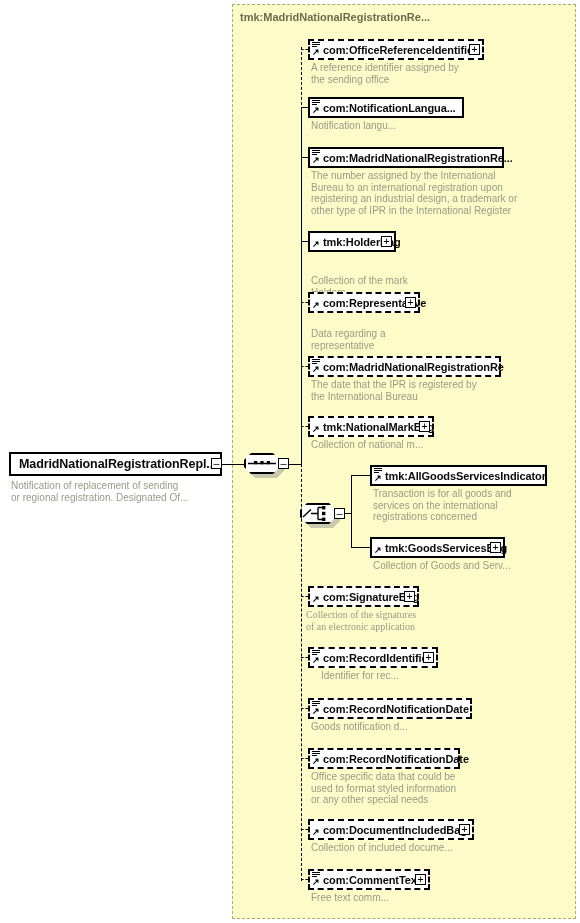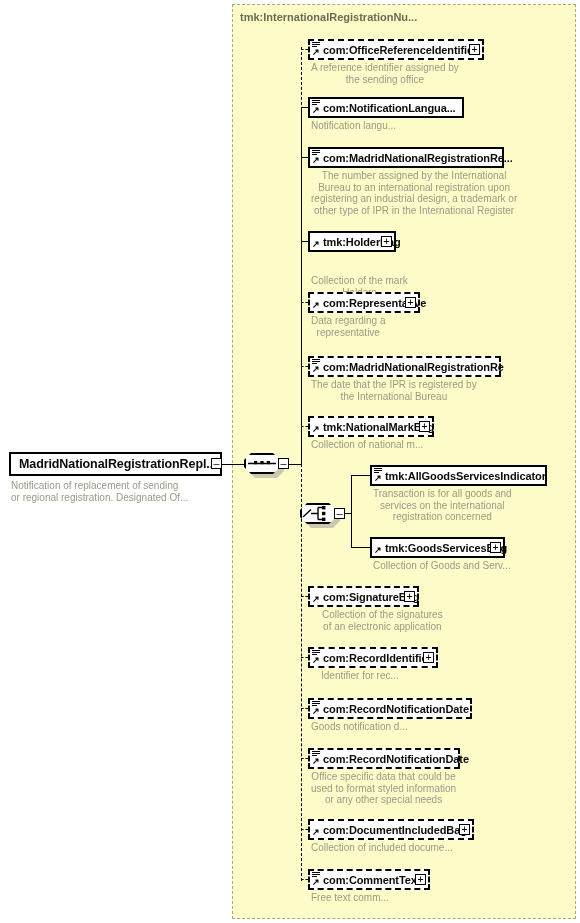--- a/index.html
+++ b/index.html
@@ -136,21 +136,20 @@
     font-family: "DejaVu Sans Mono", monospace;
   }
 
   
   .annot {
     position: absolute;
     font-size: 10px;
     line-height: 11.5px;
     color: #9a9a87;
     white-space: pre;
-    text-align: center;
   }
   #root-annot {
     position: absolute;
     left: 11px;
     top: 480px;
     font-size: 10px;
     line-height: 11.5px;
     color: #9a9a87;
     white-space: pre;
   }
@@ -181,21 +180,21 @@
   }
   .line-h { border-top: 1px solid #000; height: 0; }
   .line-v { border-left: 1px solid #000; width: 0; }
   .line-h.dash { border-top-style: dashed; }
   .line-v.dash { border-left-style: dashed; }
 </style>
 </head>
 <body>
 
 <div id="type-container"></div>
-<div id="type-container-label">tmk:InternationalRegistrationNu...</div>
+<div id="type-container-label">tmk:MadridNationalRegistrationRe...</div>
 
 <div id="root-node">
   <span class="node-label">MadridNationalRegistrationRepl...</span>
 </div>
 <div class="expander" style="left:211px; top:458px;">–</div>
 <div id="root-annot">Notification of replacement of sending
 or regional registration. Designated Of...</div>
 
 <div class="connector-shadow" style="left:248px; top:457px;"></div>
 <div class="connector" style="left:244px; top:453px;">
@@ -277,21 +276,21 @@
   </div>
 <div class="expander" style="left: 381px; top: 236px;">+</div>
 <div class="annot" style="left: 311px; top: 254px; margin-top: 21px;">Collection of the mark
 Holders</div>
 <div class="line-h dash" style="left: 301px; top: 302px; width: 7px;"></div>
 <div class="node dashed" style="left: 308px; top: 292px; width: 112px;">
     <span class="arrow-icon">↗</span>
     <span class="node-label">com:Representative</span>
   </div>
 <div class="expander" style="left: 405px; top: 297px;">+</div>
-<div class="annot" style="left: 311px; top: 315px;">Data regarding a
+<div class="annot" style="left: 311px; top: 328px;">Data regarding a
 representative</div>
 <div class="line-h dash" style="left: 301px; top: 366px; width: 7px;"></div>
 <div class="node dashed" style="left: 308px; top: 356px; width: 193px;">
     <span class="lines-icon">
       <i></i>
       <i></i>
       <i></i>
     </span>
     <span class="arrow-icon">↗</span>
     <span class="node-label">com:MadridNationalRegistrationRe</span>
@@ -310,35 +309,35 @@
     <span class="lines-icon">
       <i></i>
       <i></i>
       <i></i>
     </span>
     <span class="arrow-icon">↗</span>
     <span class="node-label">tmk:AllGoodsServicesIndicator</span>
   </div>
 <div class="annot" style="left: 373px; top: 488px;">Transaction is for all goods and
 services on the international
-registration concerned</div>
+registrations concerned</div>
 <div class="line-h" style="left: 351px; top: 547px; width: 19px;"></div>
 <div class="node solid" style="left: 370px; top: 537px; width: 135px;">
     <span class="arrow-icon">↗</span>
     <span class="node-label">tmk:GoodsServicesBag</span>
   </div>
 <div class="expander" style="left: 490px; top: 542px;">+</div>
 <div class="annot" style="left: 373px; top: 560px;">Collection of Goods and Serv...</div>
 <div class="line-h dash" style="left: 301px; top: 596px; width: 7px;"></div>
 <div class="node dashed" style="left: 308px; top: 586px; width: 111px;">
     <span class="arrow-icon">↗</span>
     <span class="node-label">com:SignatureBag</span>
   </div>
 <div class="expander" style="left: 404px; top: 591px;">+</div>
-<div class="annot" style="left: 322px; top: 609px;">Collection of the signatures
+<div class="annot" style="left: 306px; top: 609px; font-family: Liberation Serif, serif;">Collection of the signatures
 of an electronic application</div>
 <div class="line-h dash" style="left: 301px; top: 657px; width: 7px;"></div>
 <div class="node dashed" style="left: 308px; top: 647px; width: 130px;">
     <span class="lines-icon">
       <i></i>
       <i></i>
       <i></i>
     </span>
     <span class="arrow-icon">↗</span>
     <span class="node-label">com:RecordIdentifier</span>

